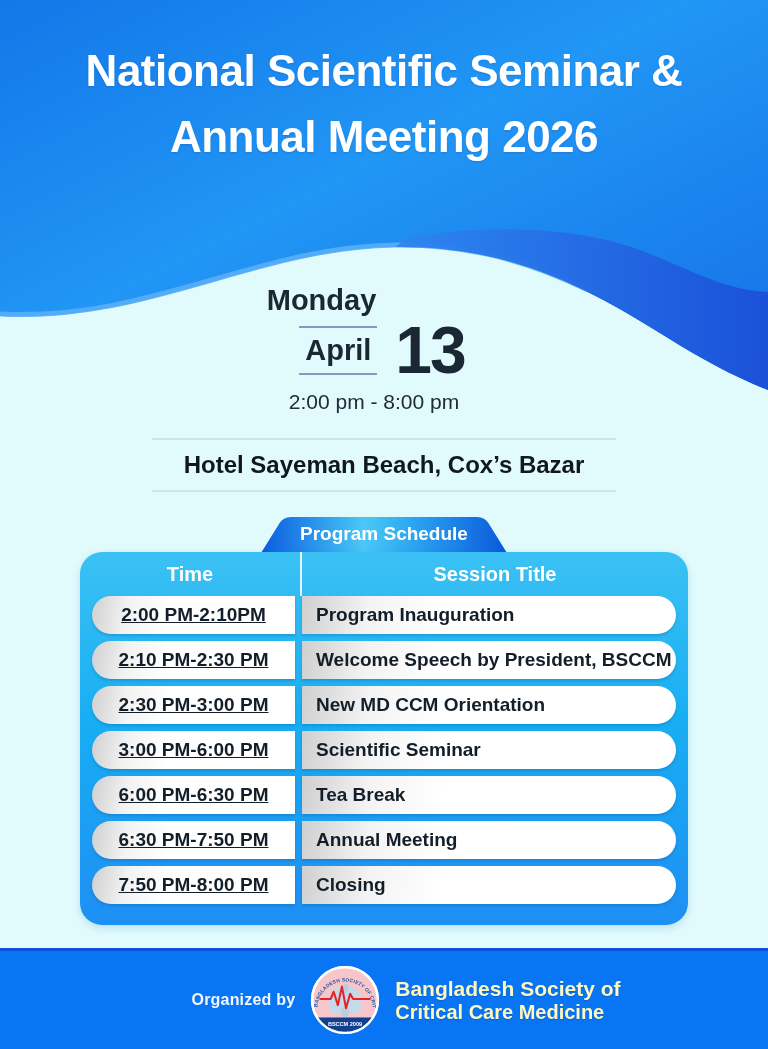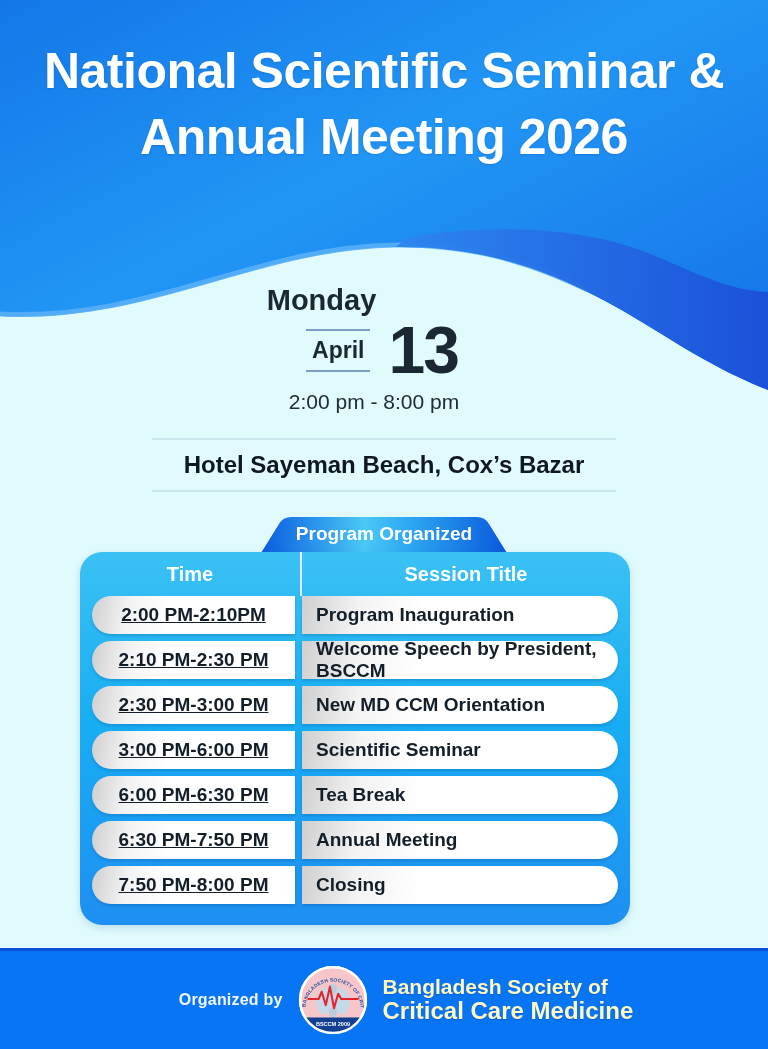--- a/index.html
+++ b/index.html
@@ -2,48 +2,48 @@
 <html><head>
 <meta charset="utf-8">
 <style>
   html,body{margin:0;padding:0;background:#9bb6bd;}
   *{box-sizing:border-box;font-family:"Liberation Sans",sans-serif;}
   .poster{position:relative;width:768px;height:1049px;background:#E1FBFD;overflow:hidden;margin:0 auto;}
 
   
   .wave-svg{position:absolute;top:0;left:0;width:768px;height:430px;display:block;}
   .title{position:absolute;top:38px;left:0;width:768px;text-align:center;color:#fff;
-         font-size:50px;font-weight:bold;line-height:66px;letter-spacing:-0.5px;
+         font-size:44px;font-weight:bold;line-height:66px;letter-spacing:-0.5px;
          text-shadow:0 1px 2px rgba(0,40,120,.18);}
 
   
   .monday{position:absolute;top:284px;left:0;width:643px;text-align:center;
           font-size:29px;font-weight:700;color:#1B2733;}
   .date-row{position:absolute;top:324px;left:0;width:768px;display:flex;
             justify-content:center;align-items:center;gap:14px;color:#1B2733;}
-  .date-word{font-size:23px;font-weight:700;border-top:2px solid #7D9DC7;
+  .date-word{font-size:29px;font-weight:700;border-top:2px solid #7D9DC7;
              border-bottom:2px solid #7D9DC7;padding:6px 6px;}
   .date-big{font-size:66px;font-weight:800;letter-spacing:-2px;line-height:52px;margin:0 4px;}
   .time-range{position:absolute;top:390px;left:0;width:748px;text-align:center;
               font-size:21px;font-weight:500;color:#222B36;}
 
   
   .venue{position:absolute;top:438px;left:50%;transform:translateX(-50%);width:464px;
          border-top:2px solid #CBE6EE;border-bottom:2px solid #CBE6EE;
          padding:11px 0;text-align:center;font-size:24px;font-weight:600;color:#10181F;}
 
   
   .badge{position:absolute;top:517px;left:50%;transform:translateX(-50%);
          width:246px;height:36px;}
   .badge svg{position:absolute;inset:0;}
   .badge span{position:absolute;inset:0;display:flex;align-items:center;justify-content:center;
               color:#fff;font-size:19px;font-weight:600;padding-bottom:2px;}
 
   
-  .table{position:absolute;top:552px;left:80px;width:550px;height:373px;border-radius:22px;
+  .table{position:absolute;top:552px;left:80px;width:608px;height:373px;border-radius:22px;
          background:linear-gradient(180deg,#3BC1F4 0%,#18AEF3 45%,#1E8FF3 100%);
          box-shadow:0 3px 8px rgba(20,100,160,.18);}
   .thead{height:44px;display:flex;align-items:center;color:#fff;}
   .th-time{width:222px;text-align:center;font-size:20px;font-weight:600;
            border-right:2px solid rgba(255,255,255,.85);height:44px;
            display:flex;align-items:center;justify-content:center;}
   .th-session{flex:1;text-align:center;font-size:20px;font-weight:600;}
   .rows{padding:0 12px;}
   .row{height:38px;display:flex;gap:7px;margin-bottom:7px;}
   .cell{background:linear-gradient(100deg,#CFCFCF 0%,#F3F3F3 18%,#FFFFFF 38%);
@@ -51,21 +51,21 @@
         color:#131E29;font-size:19px;font-weight:600;}
   .cell-time{width:203px;border-radius:19px 0 0 19px;justify-content:center;text-decoration:underline;}
   .cell-session{flex:1;border-radius:0 19px 19px 0;padding-left:14px;}
 
   
   .footer{position:absolute;top:948px;left:0;width:768px;height:101px;background:#0875F5;
           border-top:3px solid #0D51D8;display:flex;align-items:center;justify-content:center;gap:13px;padding-left:44px;}
   .organized{color:#F2F7FF;font-size:16px;font-weight:600;letter-spacing:.2px;}
   .org-names{color:#fef9c3;line-height:1.12;text-shadow:0 1px 1px rgba(0,40,110,.25);}
   .org-line1{font-size:21px;font-weight:600;}
-  .org-line2{font-size:24px;font-weight:800;}
+  .org-line2{font-size:20px;font-weight:800;}
   .logo-svg{display:block;}
 </style>
 </head>
 <body>
 
 <div class="poster">
 
   <svg class="wave-svg" viewBox="0 0 768 430" preserveAspectRatio="none" aria-hidden="true">
     <defs>
       <linearGradient id="hdr" x1="0" y1="0" x2="1" y2="1">
@@ -102,21 +102,21 @@
       <defs>
         <linearGradient id="bdg" x1="0" y1="0" x2="1" y2="0">
           <stop offset="0" stop-color="#0A5CE0"></stop>
           <stop offset="0.42" stop-color="#4AC8F6"></stop>
           <stop offset="0.6" stop-color="#2EA8F2"></stop>
           <stop offset="1" stop-color="#0A58DC"></stop>
         </linearGradient>
       </defs>
       <path fill="url(#bdg)" d="M30,0 H216 Q224,0 228,7 L246,36 H0 L18,7 Q22,0 30,0 Z"></path>
     </svg>
-    <span>Program Organized</span>
+    <span>Program Schedule</span>
   </div>
 
   <div class="table">
     <div class="thead">
       <div class="th-time">Time</div>
       <div class="th-session">Session Title</div>
     </div>
     <div class="rows">
       <div class="row">
         <div class="cell cell-time">2:00 PM-2:10PM</div>

